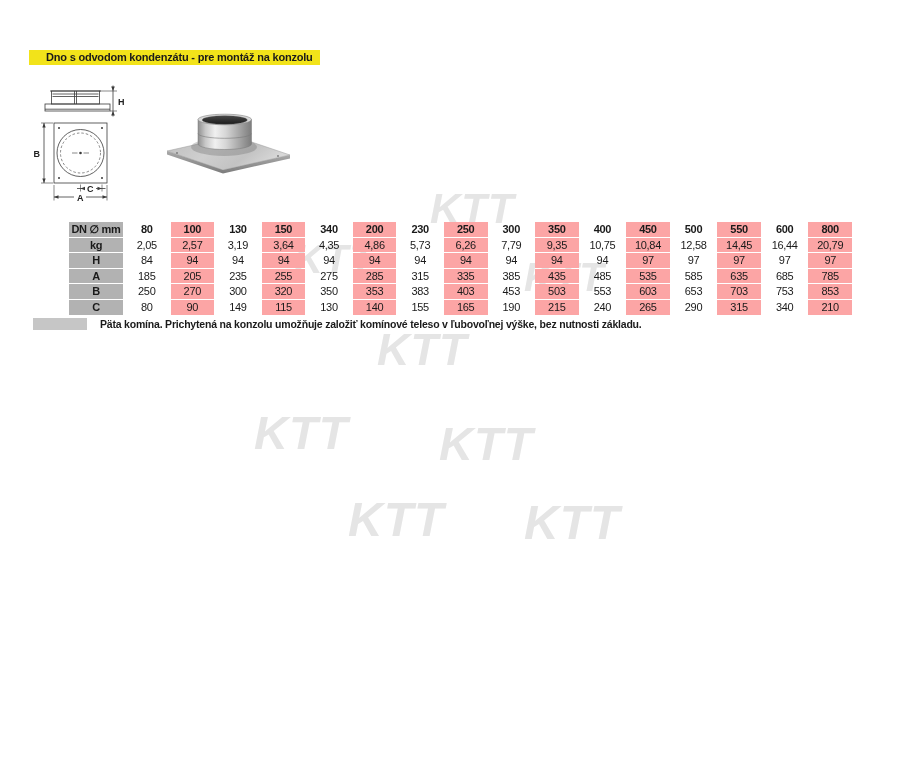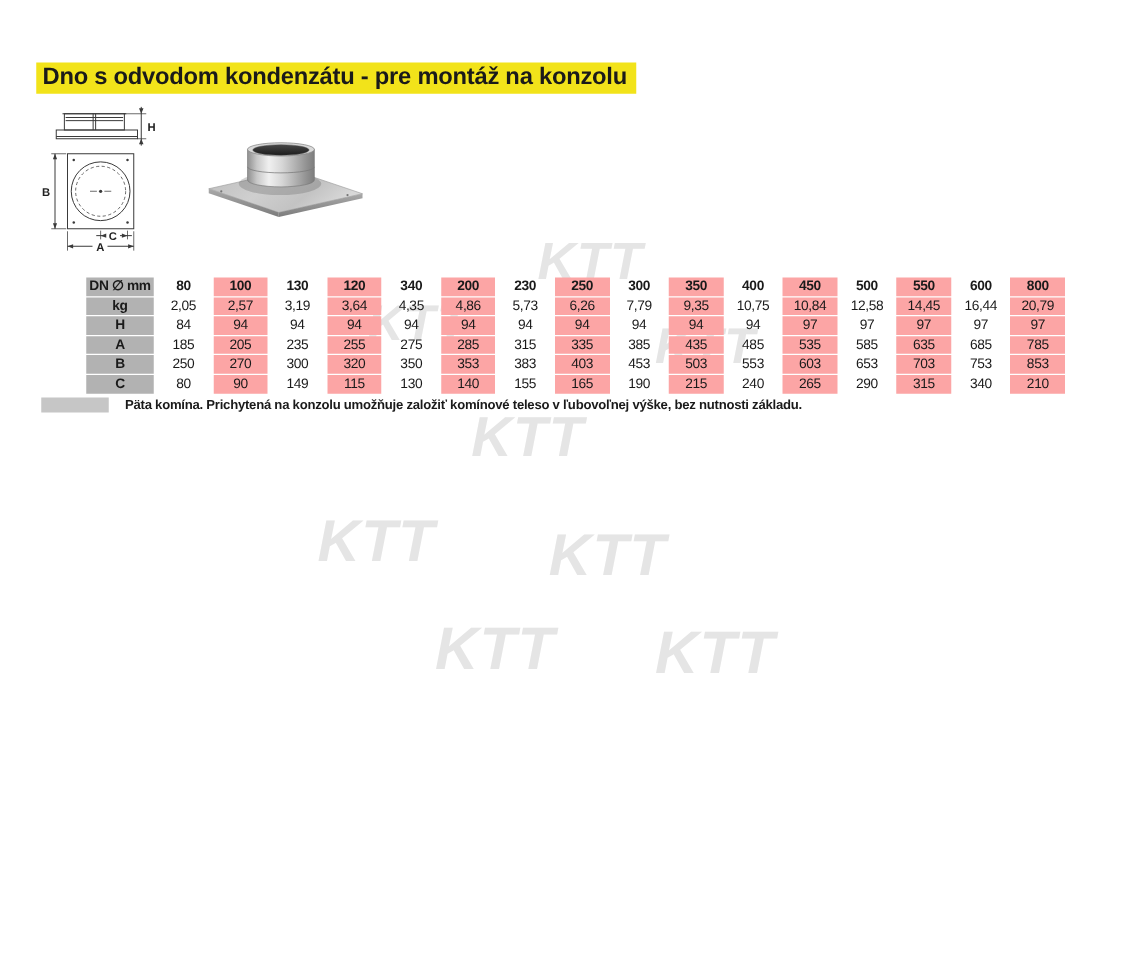--- a/index.html
+++ b/index.html
@@ -5,21 +5,21 @@
   html,body{margin:0;padding:0;background:#fff;}
   .page{position:relative;width:906px;height:784px;background:#ffffff;overflow:hidden;
         font-family:"Liberation Sans",sans-serif;color:#1a1a1a;}
 
   
   .wm{position:absolute;z-index:1;color:#e5e5e5;font-weight:bold;line-height:1;
       letter-spacing:1px;user-select:none;font-style:italic;}
 
   
   .title-bar{position:absolute;z-index:2;left:29px;top:50px;background:#f2e31a;
-             padding:1px 7px 2px 5px;font-size:19px;font-weight:bold;letter-spacing:-0.2px;}
+             padding:1px 7px 2px 17px;font-size:11px;font-weight:bold;letter-spacing:-0.2px;}
 
   
   .drawing{position:absolute;z-index:2;left:33px;top:84px;}
   .photo{position:absolute;z-index:2;left:158px;top:98px;}
 
   
   .spec-table{position:absolute;z-index:2;left:33px;top:222px;width:783px;
               display:grid;grid-template-columns:54px repeat(16,1fr);gap:1px 2px;
               font-size:11px;letter-spacing:-0.3px;margin-left:36px;}
   .cell{height:14.6px;line-height:14.6px;text-align:center;white-space:nowrap;}
@@ -148,21 +148,21 @@
 
     <ellipse cx="66.75" cy="21.5" rx="26.75" ry="5.3" fill="#d9d9d9" stroke="#858585" stroke-width="0.6"></ellipse>
     <ellipse cx="66.75" cy="22" rx="22.5" ry="4.2" fill="url(#holeG)" stroke="#4e4e4e" stroke-width="0.4"></ellipse>
   </svg>
 
   <div class="spec-table" id="spec-table">
       <div class="cell label-cell">DN ∅ mm</div>
       <div class="cell head-cell">80</div>
       <div class="cell head-cell shade">100</div>
       <div class="cell head-cell">130</div>
-      <div class="cell head-cell shade">120</div>
+      <div class="cell head-cell shade">150</div>
       <div class="cell head-cell">340</div>
       <div class="cell head-cell shade">200</div>
       <div class="cell head-cell">230</div>
       <div class="cell head-cell shade">250</div>
       <div class="cell head-cell">300</div>
       <div class="cell head-cell shade">350</div>
       <div class="cell head-cell">400</div>
       <div class="cell head-cell shade">450</div>
       <div class="cell head-cell">500</div>
       <div class="cell head-cell shade">550</div>

